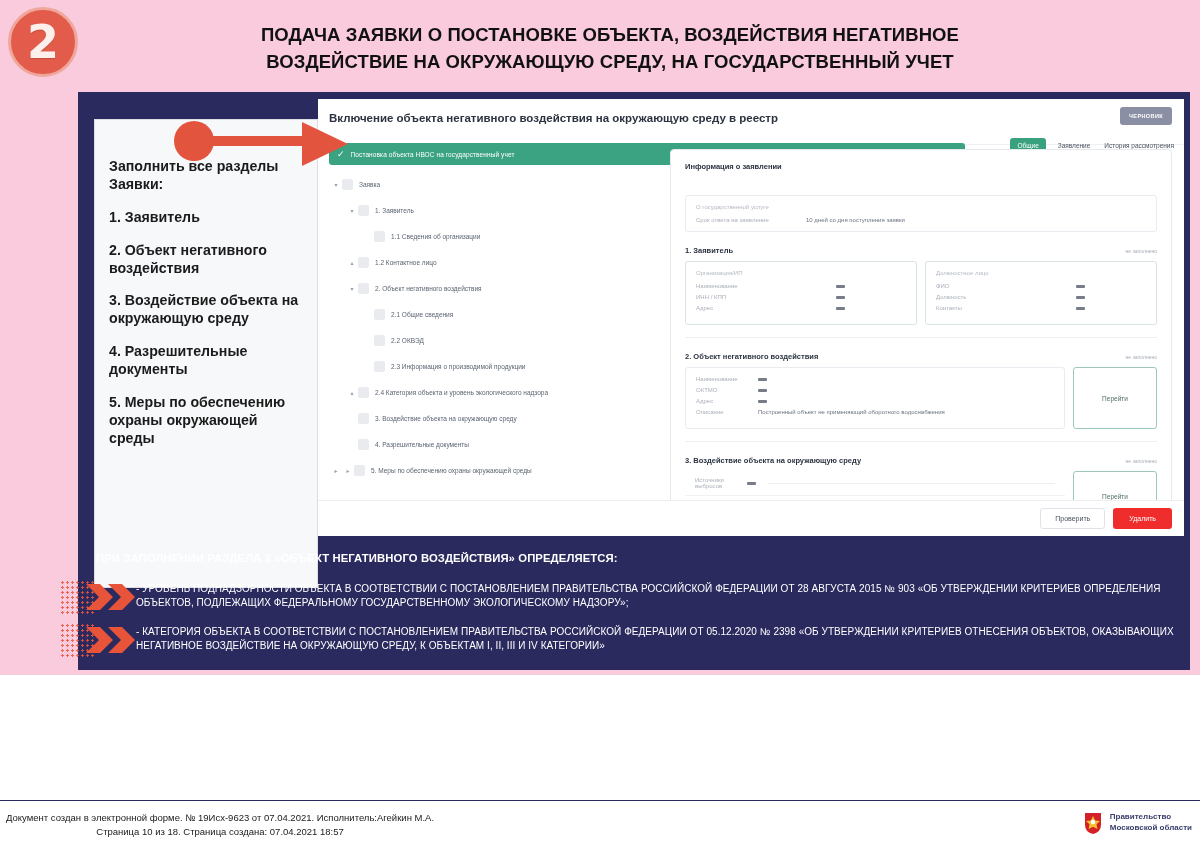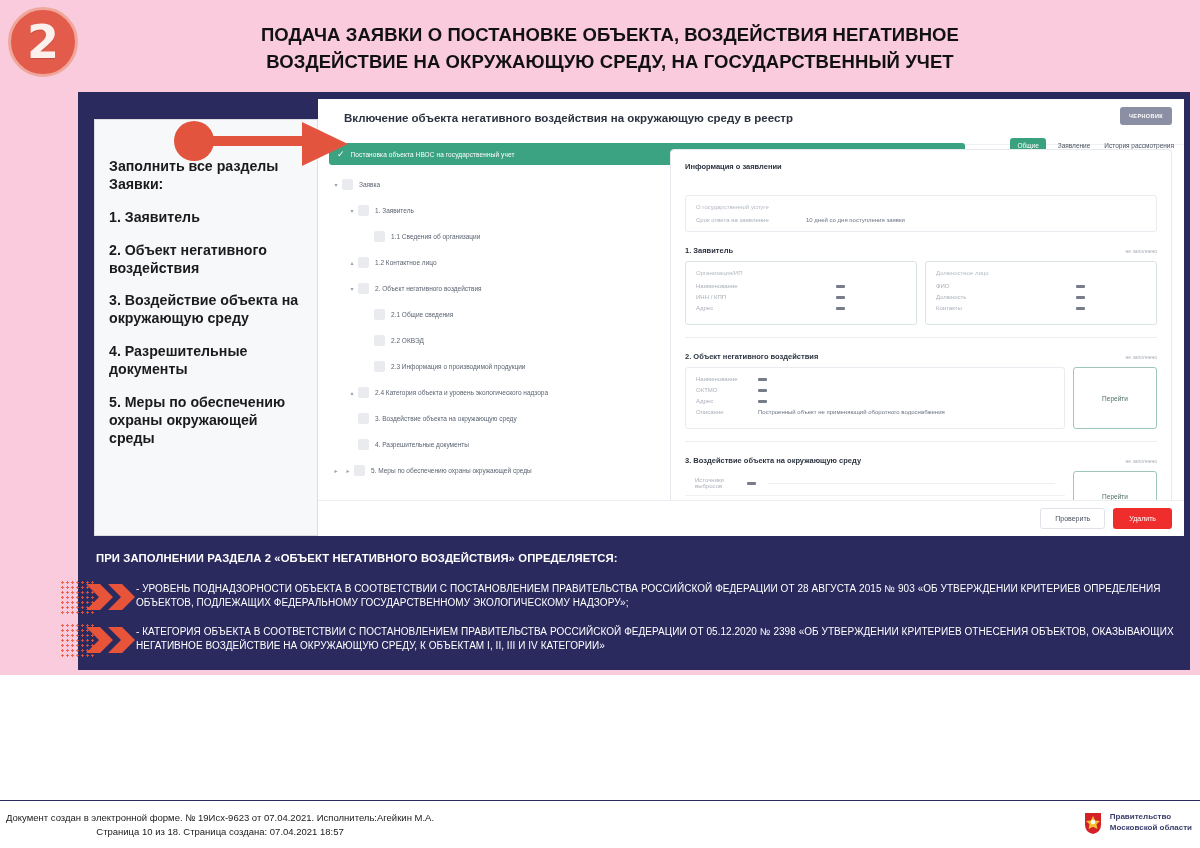--- a/index.html
+++ b/index.html
@@ -44,21 +44,21 @@
   .app-shot {
     position: absolute; left: 318px; top: 99px; width: 866px; height: 437px;
     background: #ffffff; overflow: hidden;
   }
   .app-head {
     position: absolute; left: 0; top: 0; width: 866px; height: 46px;
     background: #fff; border-bottom: 1px solid #eef0f4;
   }
   .app-title {
     position: absolute; left: 11px; top: 13px;
-    font-size: 11.5px; font-weight: bold; color: #2b3340; margin-left: 15px;
+    font-size: 11.5px; font-weight: bold; color: #2b3340;
   }
   .draft-badge {
     position: absolute; right: 12px; top: 8px;
     background: #8b8fa3; color: #fff;
     font-size: 5.5px; font-weight: bold; letter-spacing: .4px;
     padding: 6px 9px; border-radius: 3px;
   }
   .tabs {
     position: absolute; right: 8px; top: 39px;
     display: flex; align-items: center; gap: 10px;
@@ -151,21 +151,21 @@
     font-size: 7px; color: #4a5260; background: #fff;
     border: 1px solid #dfe2e8; border-radius: 3px; padding: 6px 14px;
   }
   .btn-del {
     font-size: 7px; color: #fff; background: #ef2d2d;
     border: none; border-radius: 3px; padding: 7px 16px; font-weight: 500;
   }
 
   
   .callout {
-    position: absolute; left: 94px; top: 119px; width: 224px; height: 417px;
+    position: absolute; left: 94px; top: 119px; width: 224px; height: 469px;
     background: #f7f8fa; border: 1px solid #dcdee4;
     padding: 38px 14px 10px 14px;
   }
   .callout p { font-size: 14.2px; font-weight: bold; color: #1b1b1b; line-height: 1.26; }
   .callout p + p { margin-top: 15px; }
 
   
   .arrow-wrap { position: absolute; left: 170px; top: 120px; width: 180px; height: 48px; }
 
   

